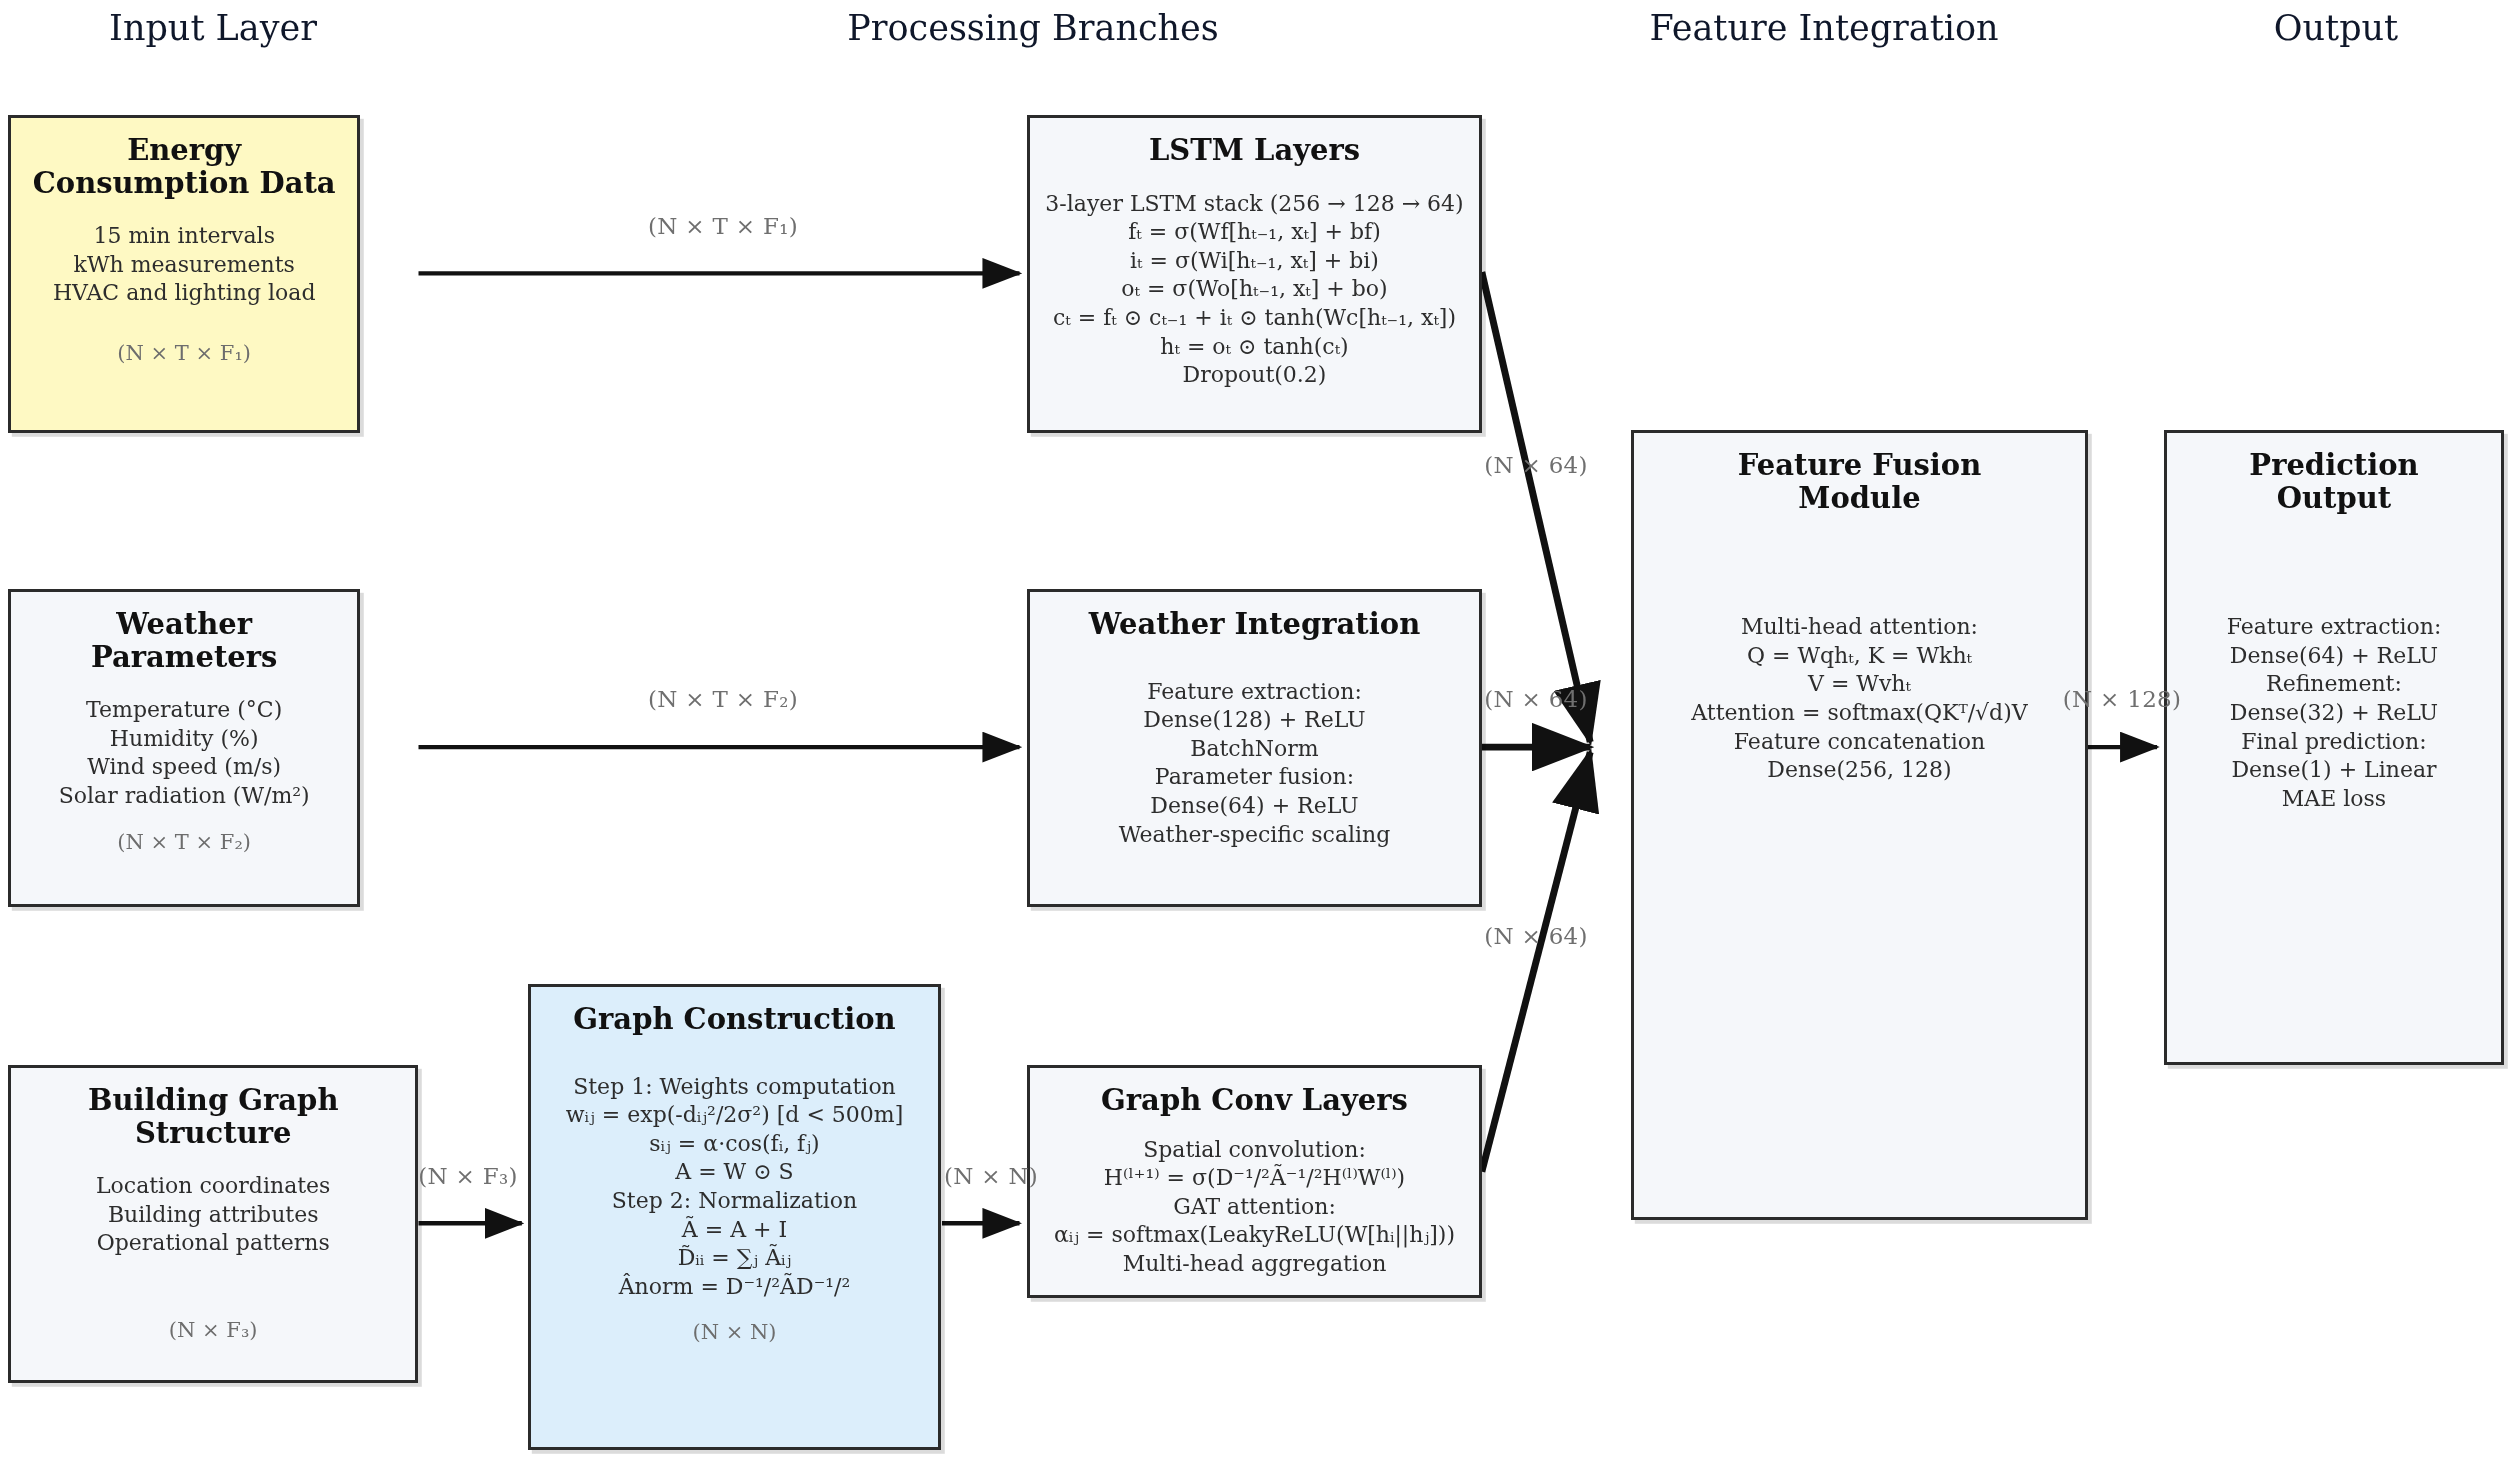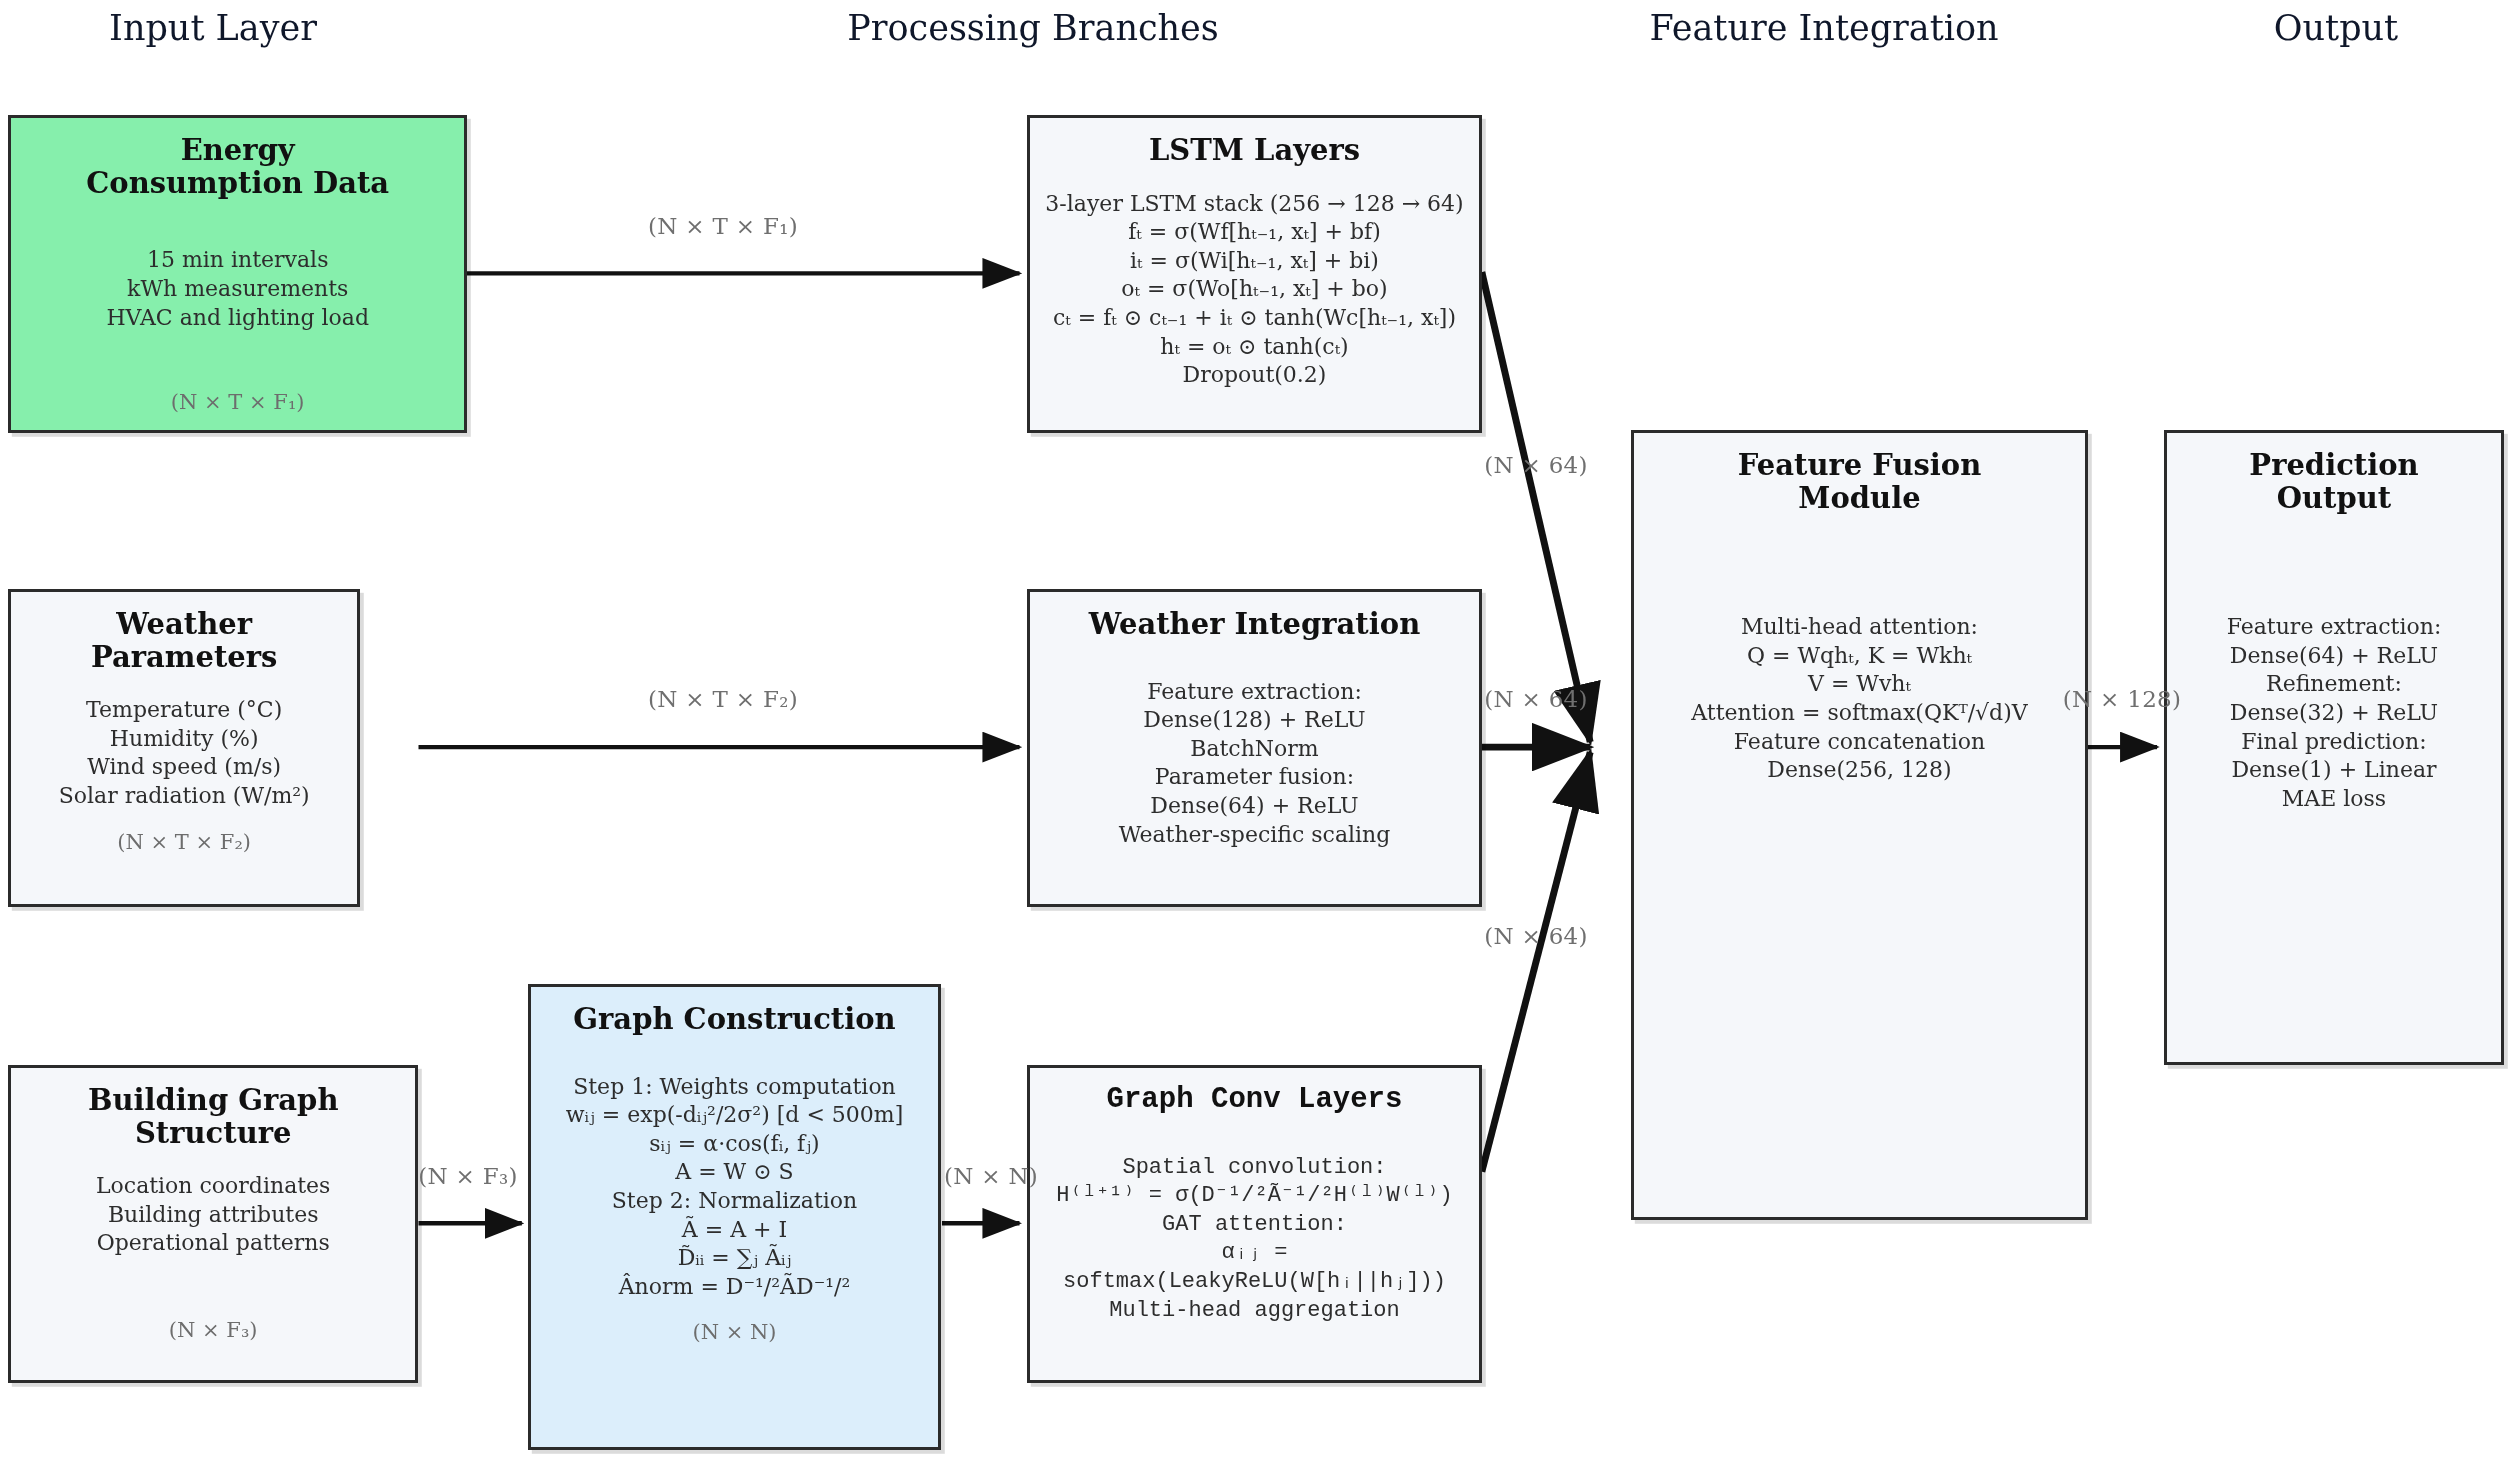--- a/index.html
+++ b/index.html
@@ -114,21 +114,21 @@
 
       <line x1="2352" y1="1860" x2="2524" y2="1194"></line>
     </g>
   </svg>
 
   <div class="col-head" style="left:213px; top:7.6px;">Input Layer</div>
   <div class="col-head" style="left:1033px; top:7.6px;">Processing Branches</div>
   <div class="col-head" style="left:1824px; top:7.6px;">Feature Integration</div>
   <div class="col-head" style="left:2336px; top:7.6px;">Output</div>
 
-  <div class="node" style="left: 8.2px; top: 115px; width: 459px; height: 318px; background: #86efac; justify-content: space-between;">
+  <div class="node" style="left: 8.2px; top: 115px; width: 352px; height: 318px; background: #fef9c3;">
     <div class="title">Energy
 Consumption Data</div>
     <div class="pad-sm"></div>
     <div class="body">15 min intervals
 kWh measurements
 HVAC and lighting load</div>
     <div class="pad-md"></div>
     <div class="shape">(N × T × F₁)</div>
   </div>
 
@@ -186,21 +186,21 @@
 sᵢⱼ = α·cos(fᵢ, fⱼ)
 A = W ⊙ S
 Step 2: Normalization
 Ã = A + I
 D̃ᵢᵢ = ∑ⱼ Ãᵢⱼ
 Ânorm = D⁻¹/²ÃD⁻¹/²</div>
     <div class="pad-sm"></div>
     <div class="shape">(N × N)</div>
   </div>
 
-  <div class="node" style="left: 1027px; top: 1065px; width: 455px; height: 318px; background: rgb(245, 247, 250); font-family: Liberation Mono, monospace;">
+  <div class="node" style="left: 1027px; top: 1065px; width: 455px; height: 233px; background: rgb(245, 247, 250);">
     <div class="title">Graph Conv Layers</div>
     <div class="pad-md"></div>
     <div class="body">Spatial convolution:
 H⁽ˡ⁺¹⁾ = σ(D⁻¹/²Ã⁻¹/²H⁽ˡ⁾W⁽ˡ⁾)
 GAT attention:
 αᵢⱼ = softmax(LeakyReLU(W[hᵢ||hⱼ]))
 Multi-head aggregation</div>
   </div>
 
   <div class="node" style="left: 1631px; top: 430px; width: 457px; height: 790px; background: rgb(245, 247, 250);">

